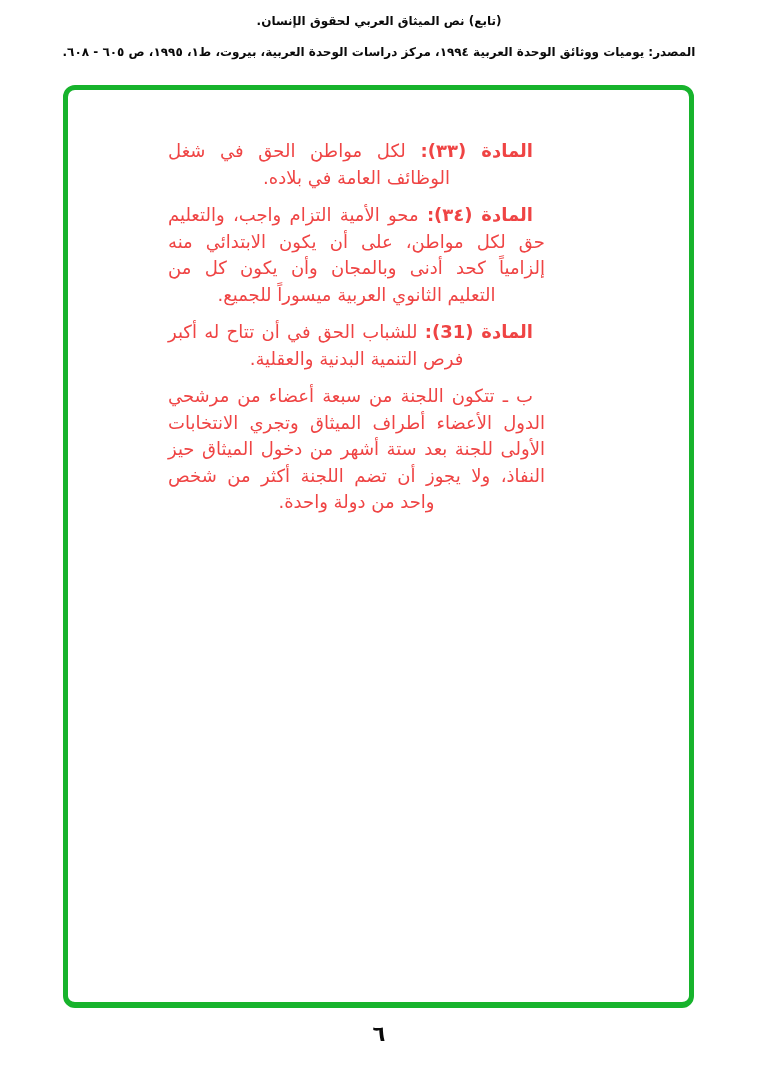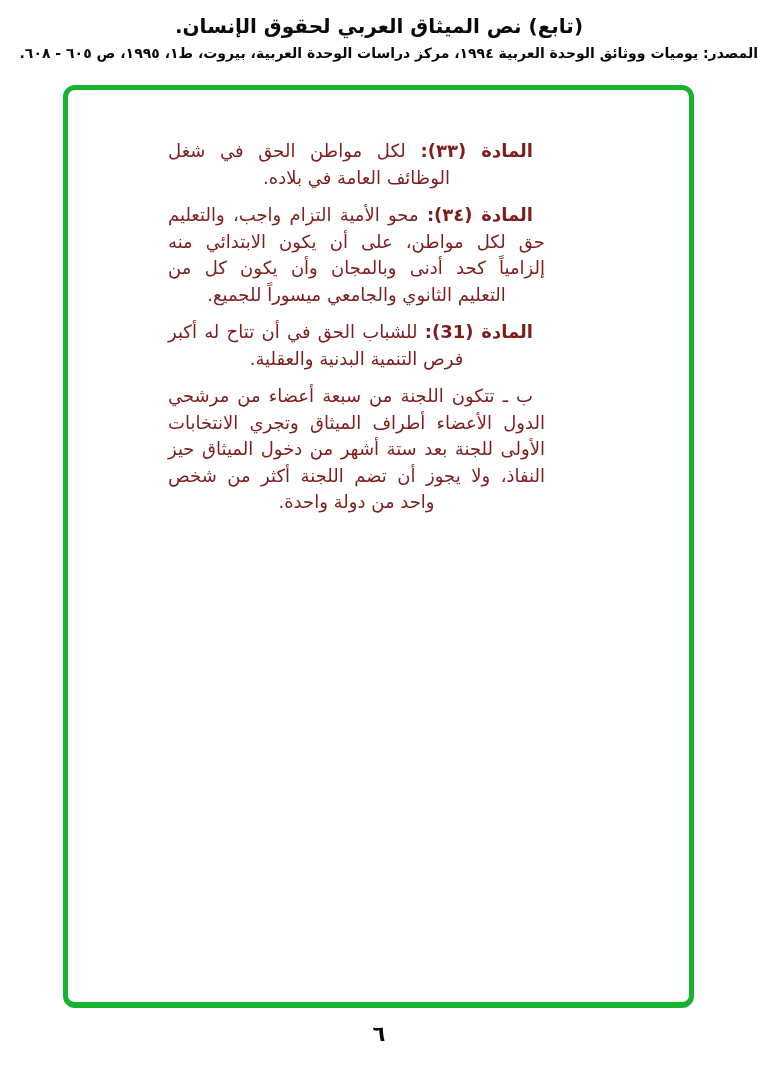--- a/index.html
+++ b/index.html
@@ -7,48 +7,48 @@
     width: 758px; height: 1078px;
     background: #ffffff;
     position: relative;
     overflow: hidden;
     font-family: "DejaVu Sans", sans-serif;
     color: #141414;
   }
   .header-title {
     position: absolute; top: 14px; left: 0; width: 758px;
     direction: rtl; text-align: center;
-    font-size: 20px; font-weight: bold; letter-spacing: 0.2px;
+    font-size: 12px; font-weight: bold; letter-spacing: 0.2px;
     color: #0a0a0a;
   }
   .header-source {
     position: absolute; top: 45px; left: 0; width: 758px;
-    direction: rtl; 
-    font-size: 14px; font-weight: bold;
+    direction: rtl; text-align: center;
+    font-size: 12px; font-weight: bold;
     color: #0a0a0a;
     white-space: nowrap;
   }
   .content-frame {
     position: absolute; left: 63px; top: 85px;
     width: 631px; height: 923px;
     box-sizing: border-box;
     border: 5px solid #17b32c; 
     border-bottom-width: 6px;
     border-radius: 12px;
     background: transparent;
   }
   .content-column {
     position: absolute; top: 138px; right: 213px;
     width: 377px;
     direction: rtl;
     text-align: justify;
     text-align-last: center;
     font-size: 18px;
     line-height: 26.5px;
-    color: #7f1d1d;
+    color: #ef4444;
   }
   p.article {
     margin: 0 0 11px 0;
     text-indent: 12px;
   }
   .article-label { font-weight: bold; }
   .page-number {
     position: absolute; top: 1022px; left: 0; width: 758px;
     text-align: center;
     direction: rtl;
@@ -64,21 +64,21 @@
 
 <div class="content-frame" style="border-color: rgb(23, 179, 44);"></div>
 
 <div class="content-column">
   <p class="article">
     <span class="article-label">المادة (٣٣):</span>
     <span>لكل مواطن الحق في شغل الوظائف العامة في بلاده.</span>
   </p>
   <p class="article">
     <span class="article-label">المادة (٣٤):</span>
-    <span>محو الأمية التزام واجب، والتعليم حق لكل مواطن، على أن يكون الابتدائي منه إلزامياً كحد أدنى وبالمجان وأن يكون كل من التعليم الثانوي والجامعي ميسوراً للجميع.</span>
+    <span>محو الأمية التزام واجب، والتعليم حق لكل مواطن، على أن يكون الابتدائي منه إلزامياً كحد أدنى وبالمجان وأن يكون كل من التعليم الثانوي العربية ميسوراً للجميع.</span>
   </p>
   <p class="article">
     <span class="article-label">المادة (31):</span>
     <span>للشباب الحق في أن تتاح له أكبر فرص التنمية البدنية والعقلية.</span>
   </p>
   <p class="article">
     <span class="article-label"></span>
     <span>ب ـ تتكون اللجنة من سبعة أعضاء من مرشحي الدول الأعضاء أطراف الميثاق وتجري الانتخابات الأولى للجنة بعد ستة أشهر من دخول الميثاق حيز النفاذ، ولا يجوز أن تضم اللجنة أكثر من شخص واحد من دولة واحدة.</span>
   </p>
 </div>

